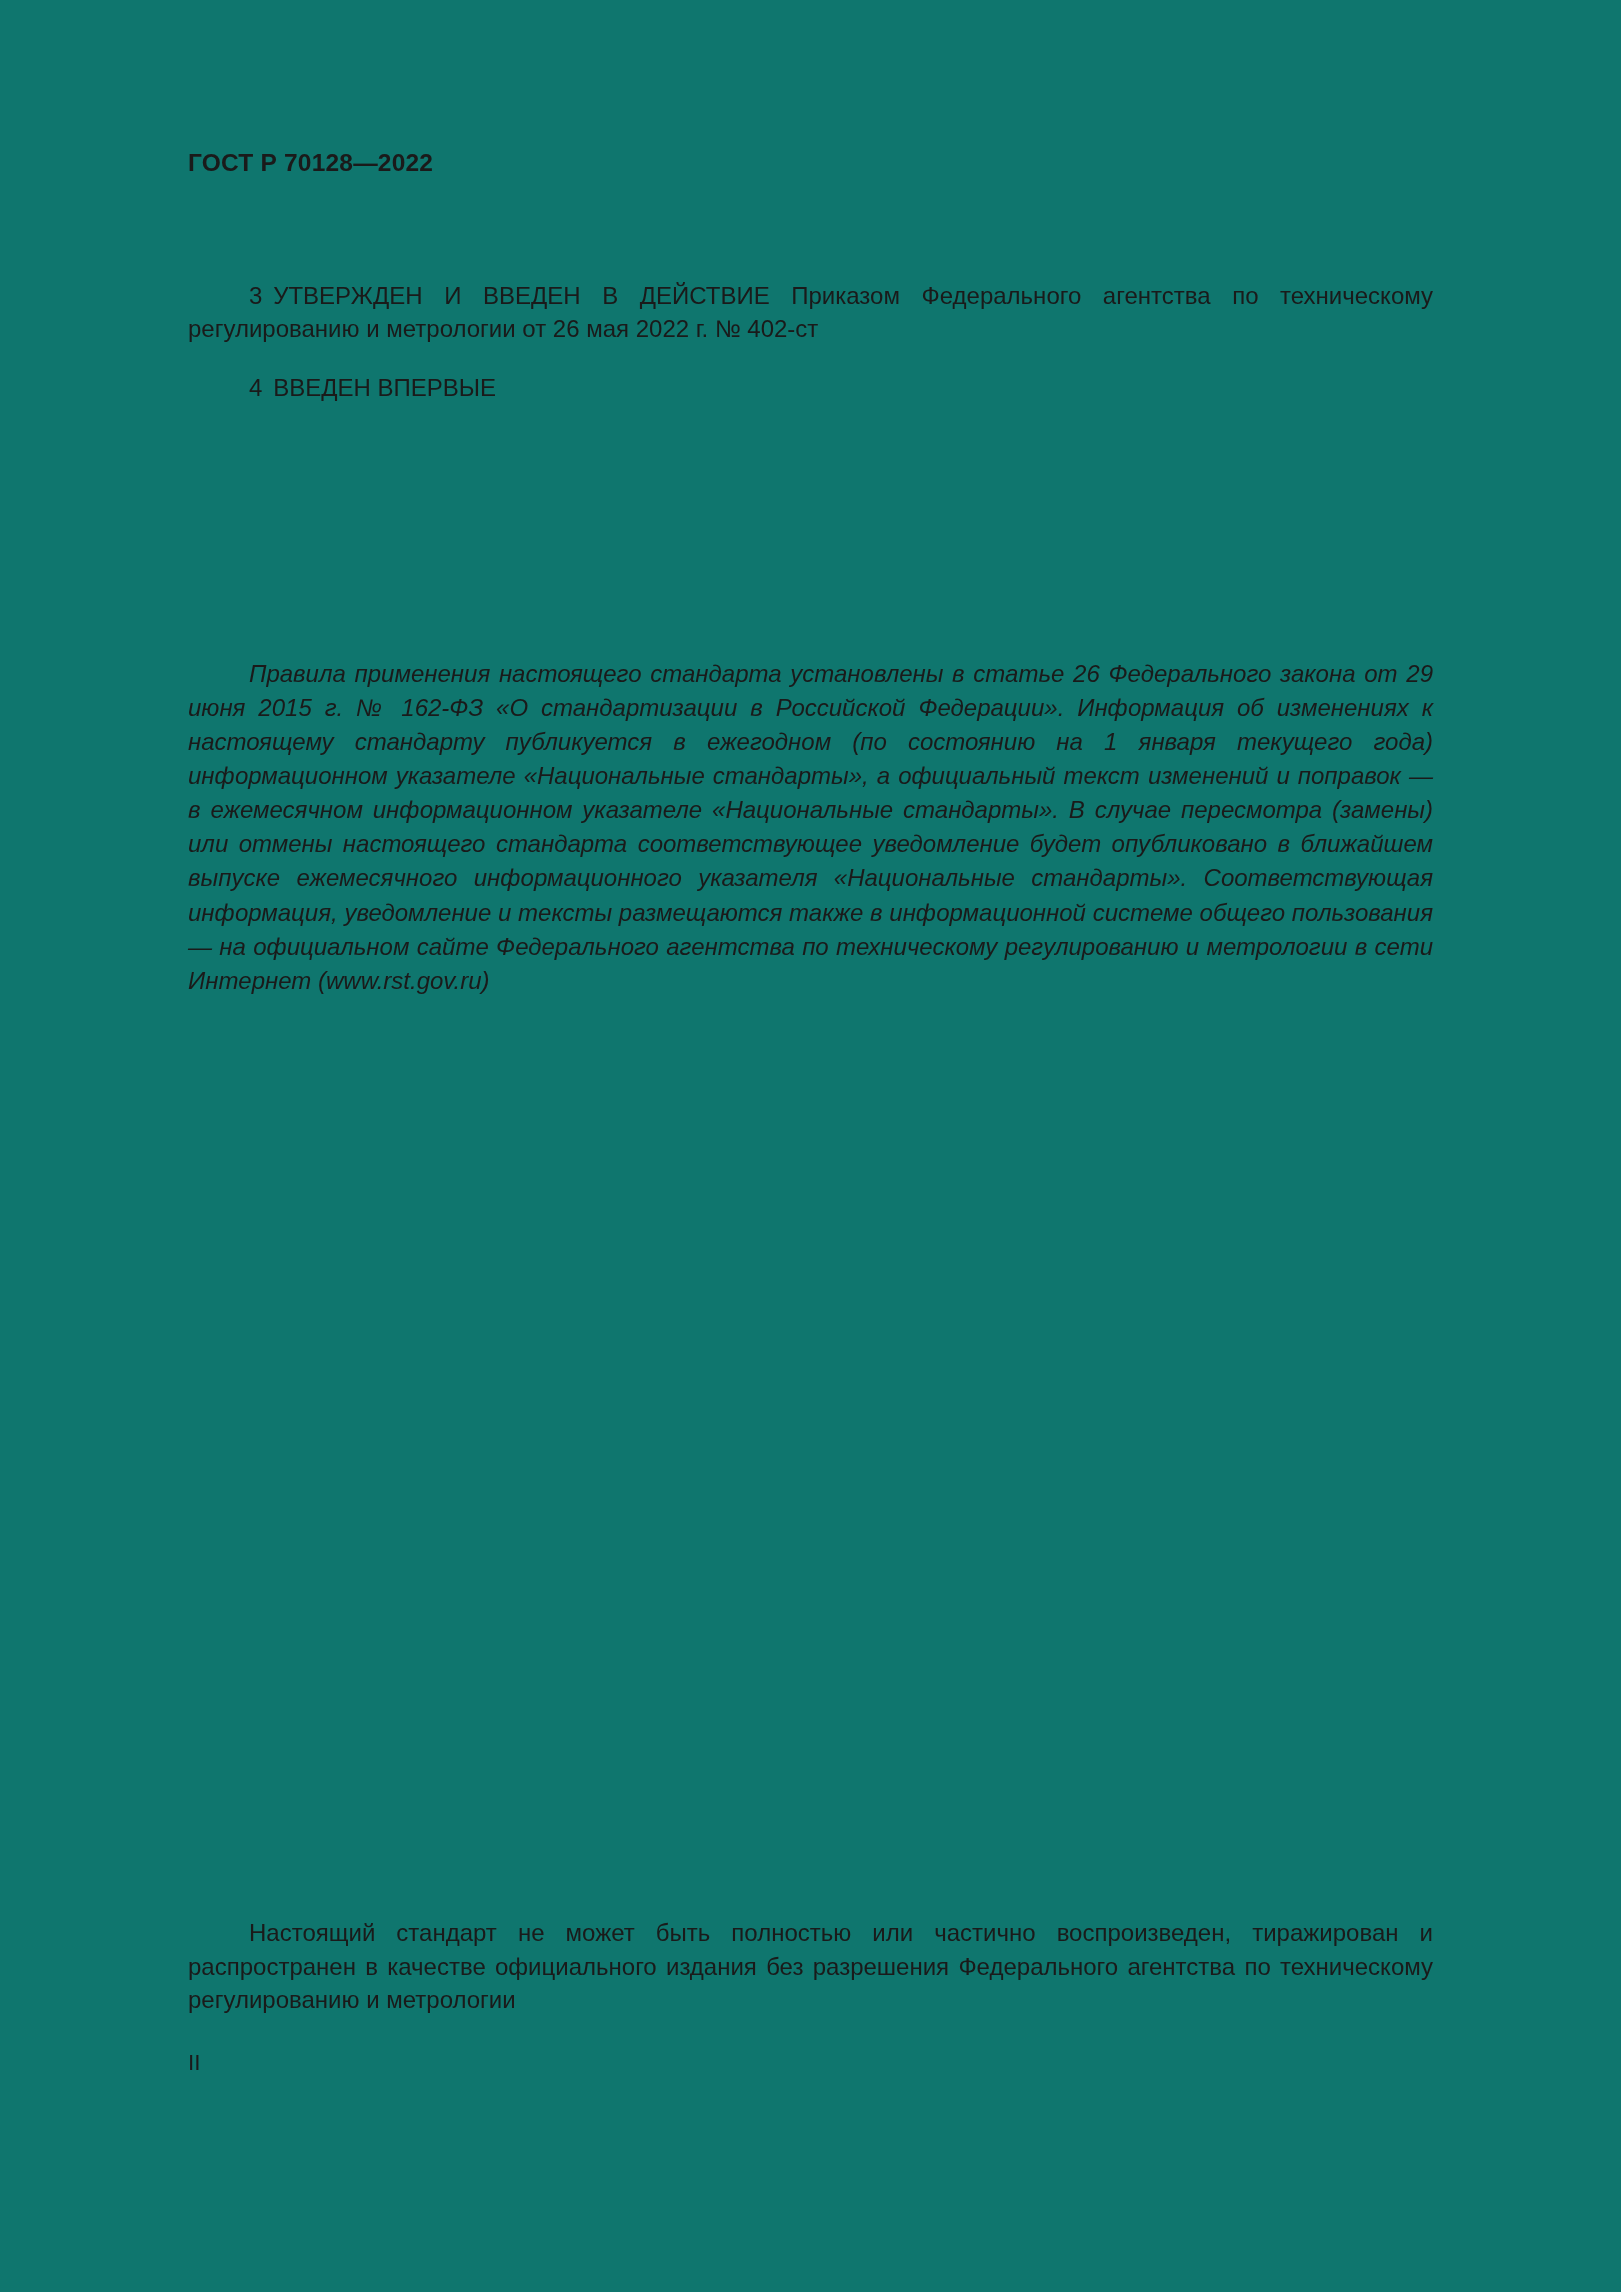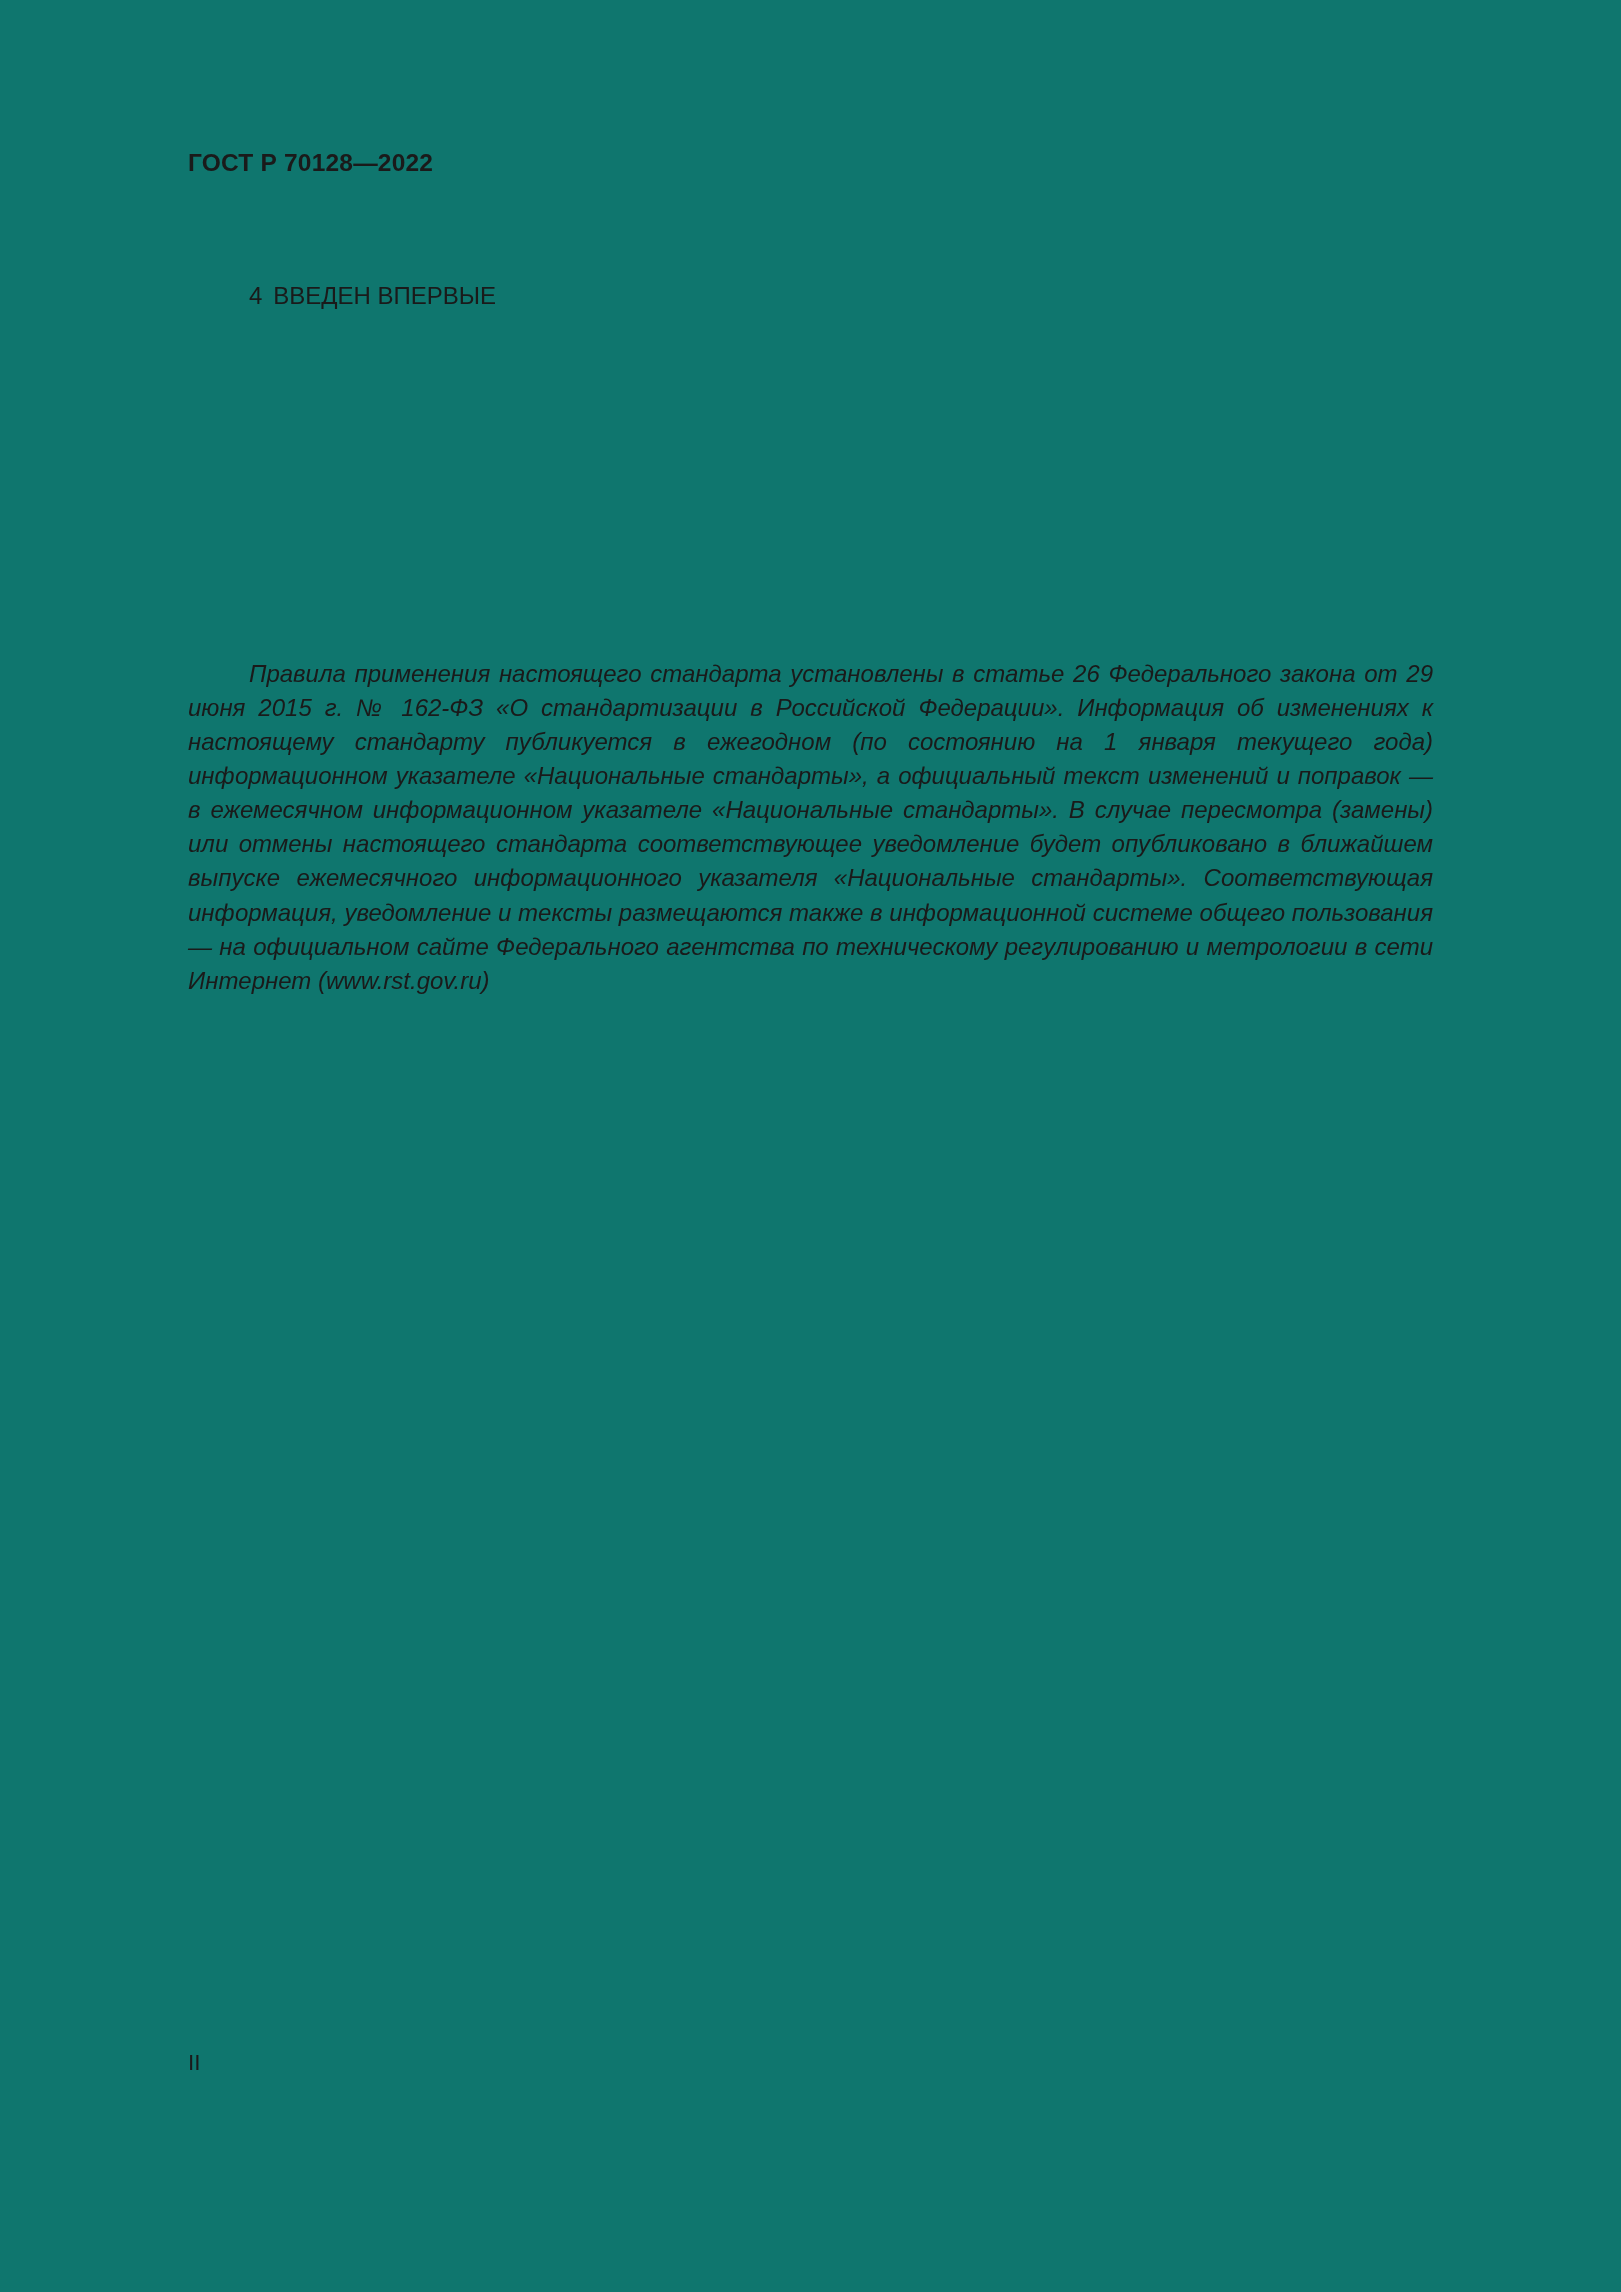--- a/index.html
+++ b/index.html
@@ -115,32 +115,38 @@
 <div class="page">
   <div class="content">
 
     <div class="header-code">ГОСТ Р 70128—2022</div>
 
 
     <div class="numbered-list">
 
 
 
+      <div class="para">
+        <span class="ind"></span><span class="num">3</span><span>УТВЕРЖДЕН И ВВЕДЕН В ДЕЙСТВИЕ Приказом Федерального агентства по техническому регулированию и метрологии от 26 мая 2022 г. № 402-ст</span>
+      </div>
 
       <div class="para">
         <span class="ind"></span><span class="num">4</span><span>ВВЕДЕН ВПЕРВЫЕ</span>
       </div>
 
     </div>
 
     <div class="rules-block">
       <div class="rules-para">
         <span class="ind"></span><span>Правила применения настоящего стандарта установлены в статье 26 Федерального закона от 29 июня 2015 г. № 162-ФЗ «О стандартизации в Российской Федерации». Информация об изменениях к настоящему стандарту публикуется в ежегодном (по состоянию на 1 января текущего года) информационном указателе «Национальные стандарты», а официальный текст изменений и поправок — в ежемесячном информационном указателе «Национальные стандарты». В случае пересмотра (замены) или отмены настоящего стандарта соответствующее уведомление будет опубликовано в ближайшем выпуске ежемесячного информационного указателя «Национальные стандарты». Соответствующая информация, уведомление и тексты размещаются также в информационной системе общего пользования — на официальном сайте Федерального агентства по техническому регулированию и метрологии в сети Интернет (www.rst.gov.ru)</span>
       </div>
     </div>
 
 
+    <div class="notice">
+      <span class="ind"></span><span>Настоящий стандарт не может быть полностью или частично воспроизведен, тиражирован и распространен в качестве официального издания без разрешения Федерального агентства по техническому регулированию и метрологии</span>
+    </div>
 
     <div class="page-number">II</div>
 
   </div>
 </div>
 
 
 </body></html>

